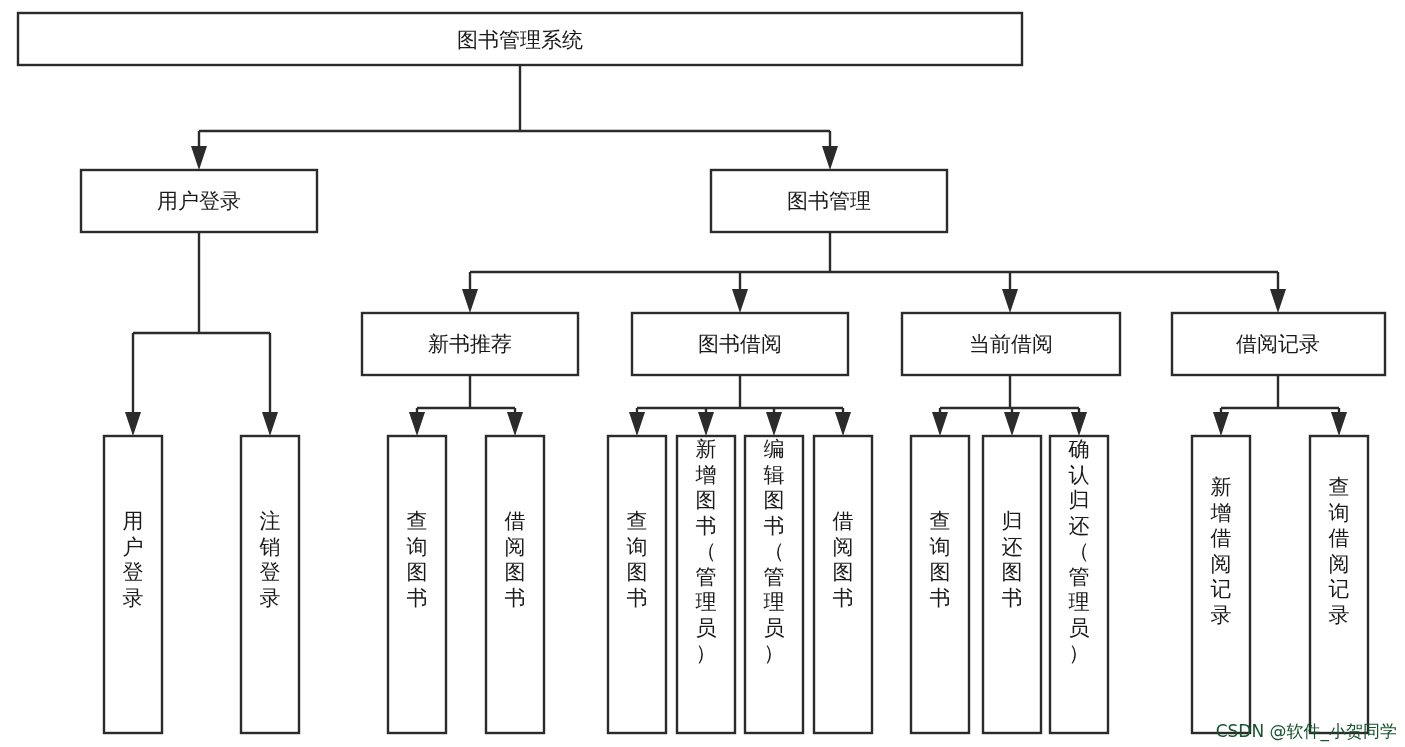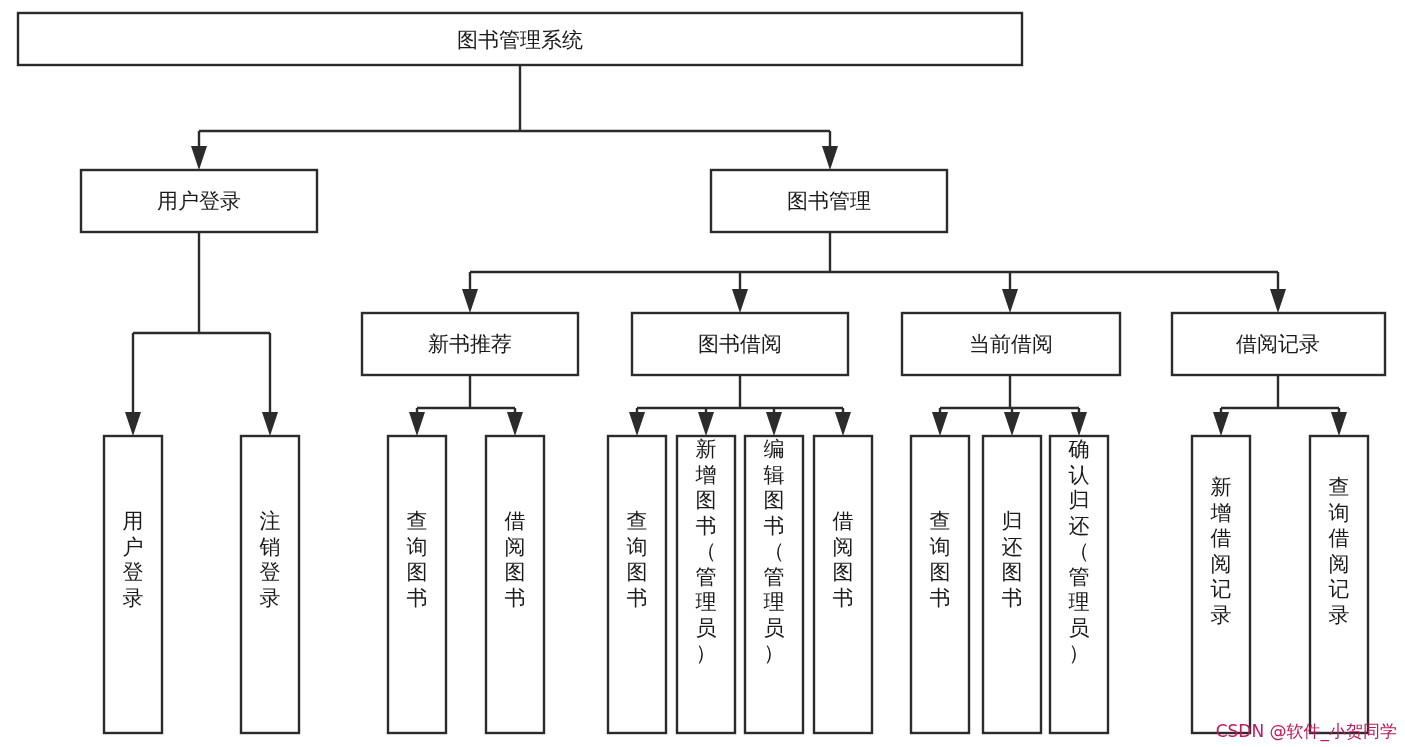--- a/index.html
+++ b/index.html
@@ -54,21 +54,21 @@
     font-size: 21px;
     fill: #1a1a1a;
     text-anchor: middle;
   }
   .watermark {
     position: absolute;
     right: 8px;
     bottom: 4px;
     font-family: "DejaVu Sans", "Liberation Sans", sans-serif;
     font-size: 17px;
-    color: #be185d;
+    color: #14532d;
     white-space: nowrap;
     user-select: none;
   }
 </style>
 </head>
 <body>
 
 <div id="diagram-root">
 
   <svg id="tree-svg" viewBox="0 0 1405 747">

